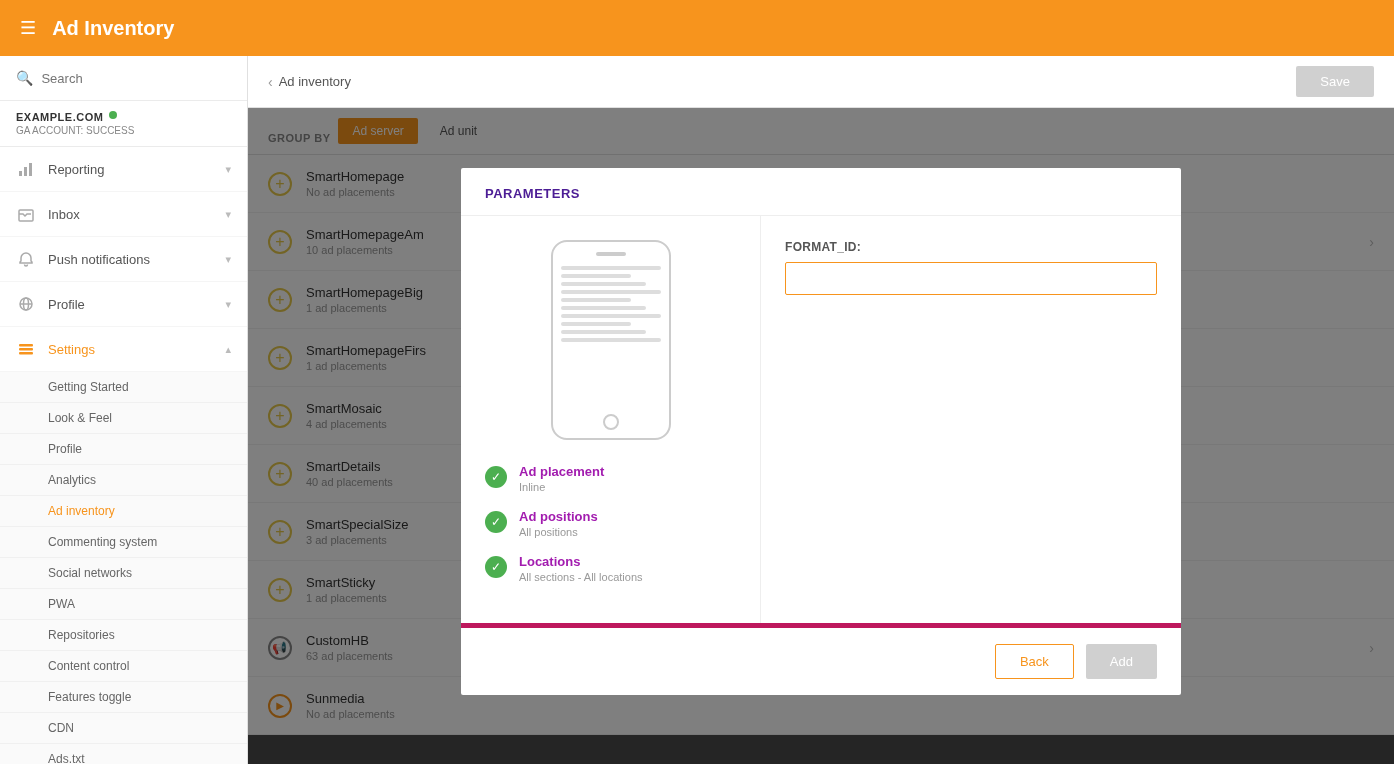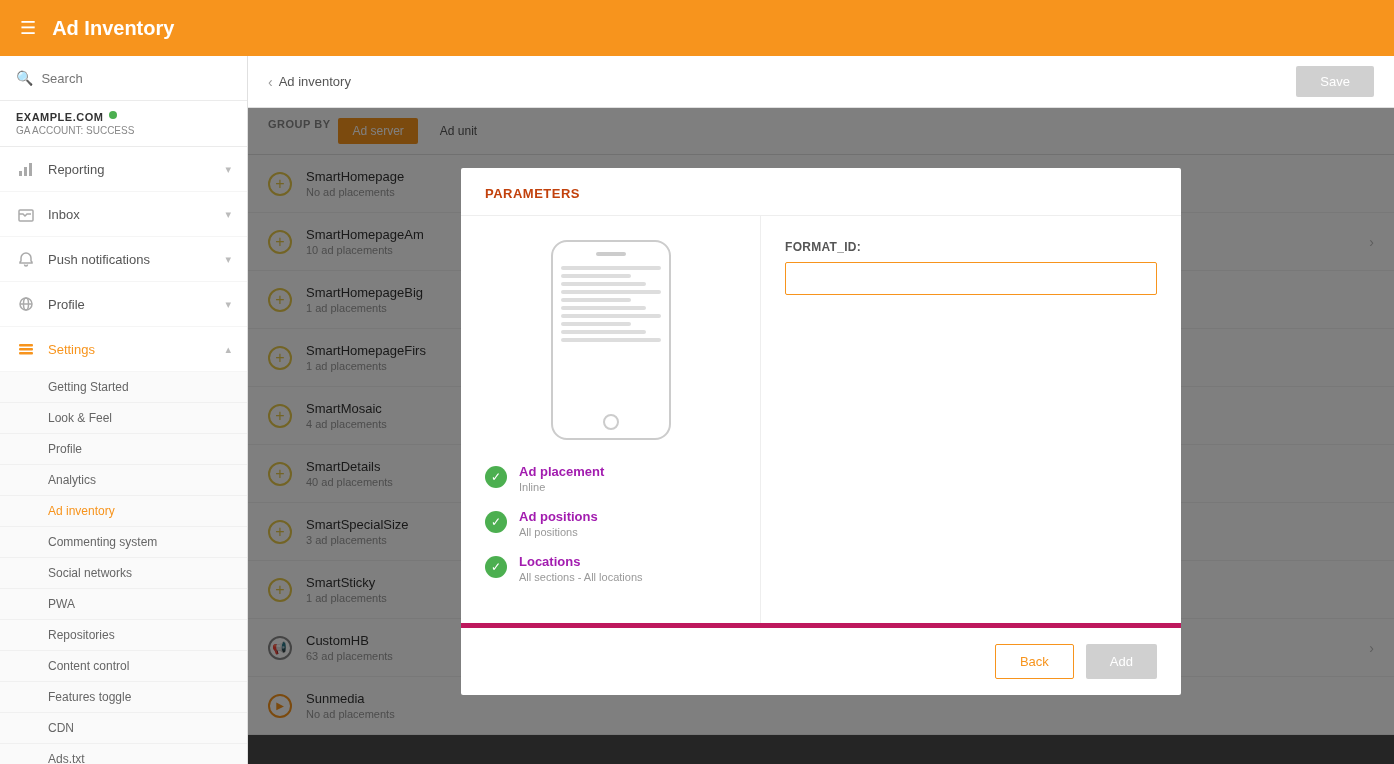--- a/index.html
+++ b/index.html
@@ -166,21 +166,21 @@
       overflow-y: auto;
       background: #4a4a4a;
       position: relative;
     }
 
     
     .group-by-bar {
       background: #ffffff;
       padding: 10px 20px;
       display: flex;
-      align-items: flex-start;
+      align-items: flex-end;
       border-bottom: 1px solid #e0e0e0;
       gap: 8px;
     }
     .group-by-label {
       font-size: 11px;
       font-weight: 700;
       color: #888;
       text-transform: uppercase;
       letter-spacing: 0.5px;
     }
@@ -272,21 +272,21 @@
       border-radius: 2px;
       overflow: hidden;
     }
     .modal-header {
       padding: 18px 24px 14px;
       border-bottom: 1px solid #eee;
     }
     .modal-title {
       font-size: 13px;
       font-weight: 700;
-      color: #c2410c;
+      color: #4c1d95;
       letter-spacing: 0.5px;
     }
     .modal-body {
       display: flex;
       flex: 1;
       overflow: hidden;
     }
     .modal-left {
       width: 300px;
       padding: 24px;

